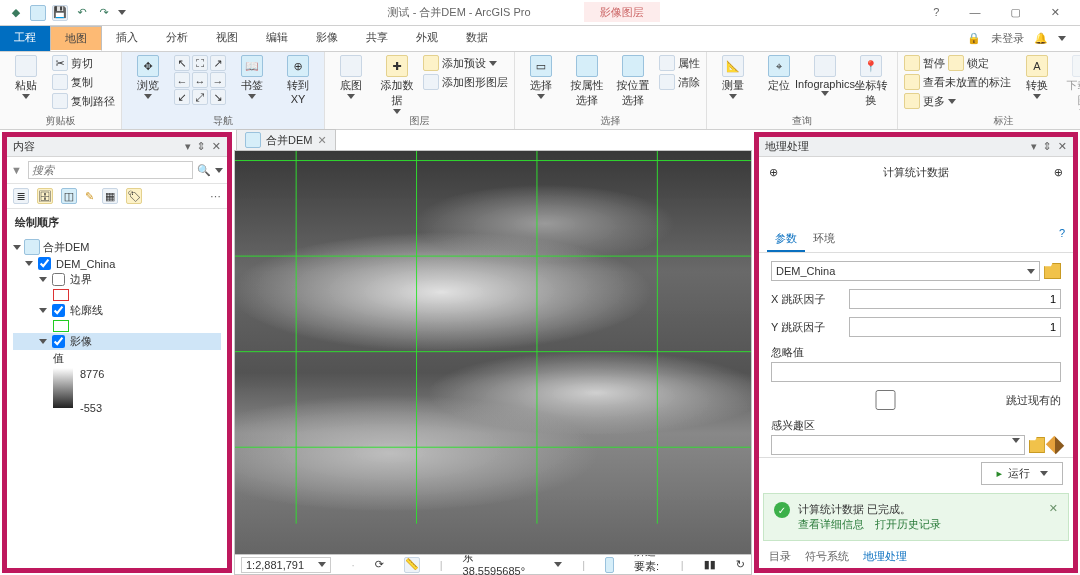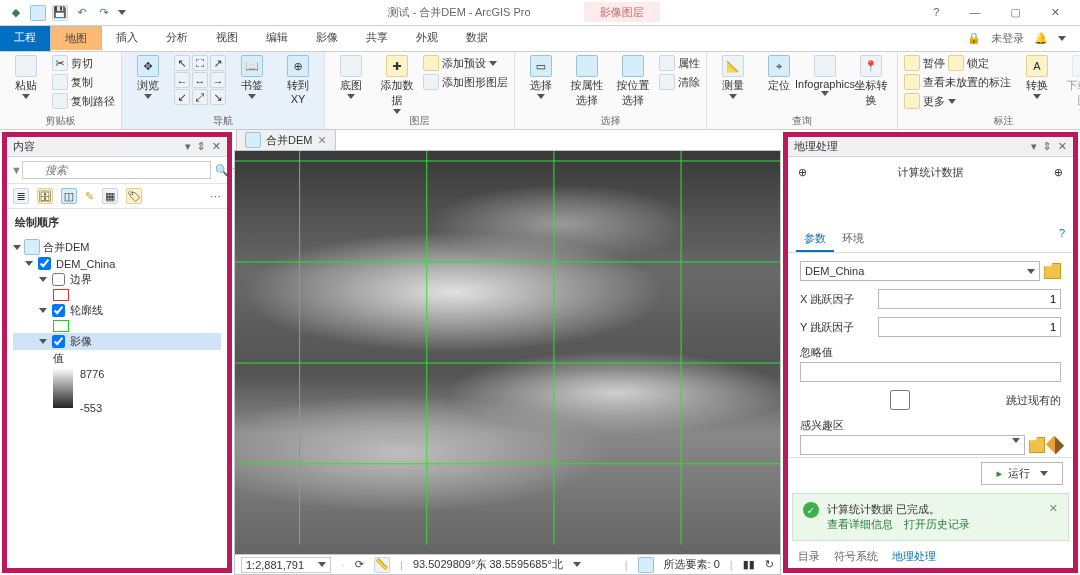--- a/index.html
+++ b/index.html
@@ -41,21 +41,21 @@
 
 .workarea { flex: 1; display: flex; min-height: 0; }
 .panel { display: flex; flex-direction: column; border: 5px solid #be185d; margin: 2px; }
 .panel-header { height: 20px; background: #eef0f2; display: flex; align-items: center; padding: 0 6px; font-size: 11px; color: #333; border-bottom:1px solid #d6d6d6;}
 .panel-header .sp { flex:1; }
 .panel-header .pbtn { margin-left:6px;color:#666;cursor:pointer;}
 
 
 .contents { width: 230px; }
 .search-row { display:flex;align-items:center;padding:4px;border-bottom:1px solid #e3e3e3;}
-.search-row input { flex:1;border:1px solid #ccc;padding:2px 22px;font-style:italic;color:#888;}
+.search-row input { flex:1;border:1px solid #ccc;padding:2px 3px;font-style:italic;color:#888;margin-left:6px;}
 .toolbar-row { display:flex;gap:8px;padding:4px 6px;border-bottom:1px solid #e3e3e3;align-items:center;}
 .toc-title { font-weight:bold;padding:6px 8px;}
 .toc-tree { padding:2px 6px 6px; }
 .toc-node { display:flex;align-items:center;gap:3px;padding:1px 0;}
 .toc-node input[type=checkbox]{margin:0 2px;}
 .indent1{padding-left:12px;}.indent2{padding-left:26px;}.indent3{padding-left:40px;}
 .sel { background:#cfe5f7; }
 .swatch{width:16px;height:12px;border:1px solid;}
 .gradient-bar{width:20px;height:40px;background:linear-gradient(#fff,#222);margin-right:4px;}
 
@@ -66,26 +66,26 @@
 .map-canvas { flex:1;position:relative;border:1px solid #c7c7c7;background:#555;overflow:hidden;}
 .dem { position:absolute;inset:0;background:
   radial-gradient(ellipse 350px 100px at 40% 35%, #ddd 0%, transparent 60%),
   radial-gradient(ellipse 280px 70px at 70% 60%, #ccc 0%, transparent 60%),
   radial-gradient(ellipse 320px 90px at 30% 75%, #bbb 0%, transparent 65%),
   radial-gradient(ellipse 200px 60px at 60% 18%, #999 0%, transparent 65%),
   linear-gradient(180deg,#3b3b3b 0%,#6a6a6a 30%,#555 55%,#888 70%,#666 100%);
   filter:contrast(1.05);}
 .grid { position:absolute;inset:0;}
 .grid line{stroke:#2fe02f;stroke-width:1;}
-.map-status { height:20px;border:1px solid #c7c7c7;border-top:none;display:flex;align-items:center;gap:10px;padding:0 6px;font-size:10px;color:#333;}
+.map-status { height:20px;border:1px solid #c7c7c7;border-top:none;display:flex;align-items:center;gap:20px;padding:0 6px;font-size:10px;color:#333;}
 .map-status .sep{color:#bbb;}
 .scale-combo{border:1px solid #ccc;padding:1px 4px;display:flex;align-items:center;gap:14px;}
 
 
-.gp { width: 295px; }
+.gp { width: 324px; }
 .gp-tool-title { display:flex;align-items:center;padding:8px 10px;font-size:13px;}
 .gp-tool-title .t { flex:1;text-align:center;}
 .gp-tabs { display:flex;border-bottom:1px solid #ddd;padding:0 8px;margin-top:39px;}
 .gp-tab { padding:4px 8px;cursor:pointer;color:#555;}
 .gp-tab.active { color:#0a70c0;border-bottom:2px solid #0a70c0;}
 .gp-help { margin-left:auto;color:#0a70c0;}
 .gp-body { flex:1;padding:8px 12px;overflow:auto;display:flex;flex-direction:column;gap:8px;}
 .field { display:flex;flex-direction:column;gap:2px;font-size:11px;}
 .field input,.field .combo { width:100%;border:1px solid #b8b8b8;padding:2px 4px;height:20px;}
 .hrow { display:flex;align-items:center;gap:6px;}

